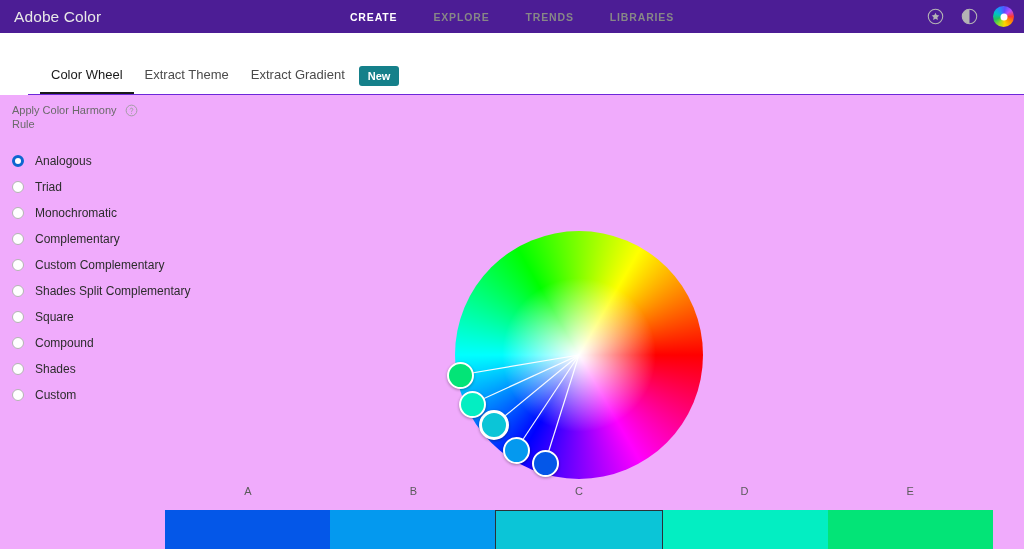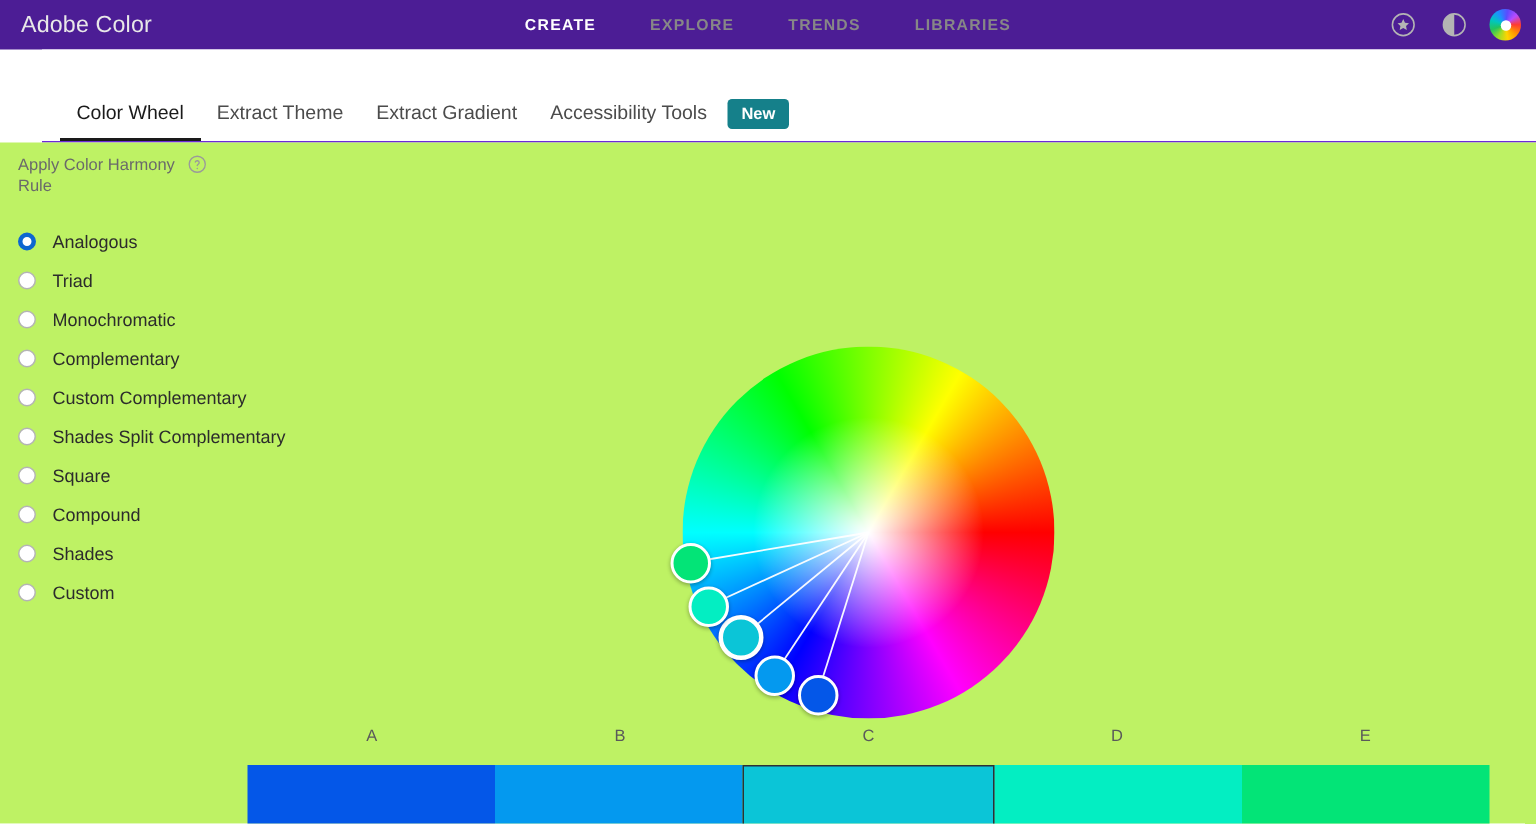--- a/index.html
+++ b/index.html
@@ -133,21 +133,21 @@
     line-height: 12px;
     white-space: nowrap;
     cursor: pointer;
   }
 
   
   .main {
     position: relative;
     width: 1024px;
     height: 454px;
-    background: #bef264;
+    background: #f0abfc;
   }
 
   
   .harmony-panel {
     position: absolute;
     left: 12px;
     top: 8px;
     width: 190px;
   }
   .harmony-head {
@@ -300,21 +300,20 @@
       </svg>
     </div>
     <div class="avatar-wheel"></div>
   </div>
 </div>
 
 <div class="tabbar">
   <div class="tab active">Color Wheel</div>
   <div class="tab">Extract Theme</div>
   <div class="tab">Extract Gradient</div>
-  <div class="tab">Accessibility Tools</div>
   <div class="new-badge">New</div>
 </div>
 
 <div class="main">
 
   <div class="harmony-panel">
     <div class="harmony-head">
       <div class="harmony-label">Apply Color Harmony Rule</div>
       <div class="help-icon">
         <svg width="13" height="13" viewBox="0 0 16 16" fill="none" stroke="#9a9a9a" stroke-width="1.1">

